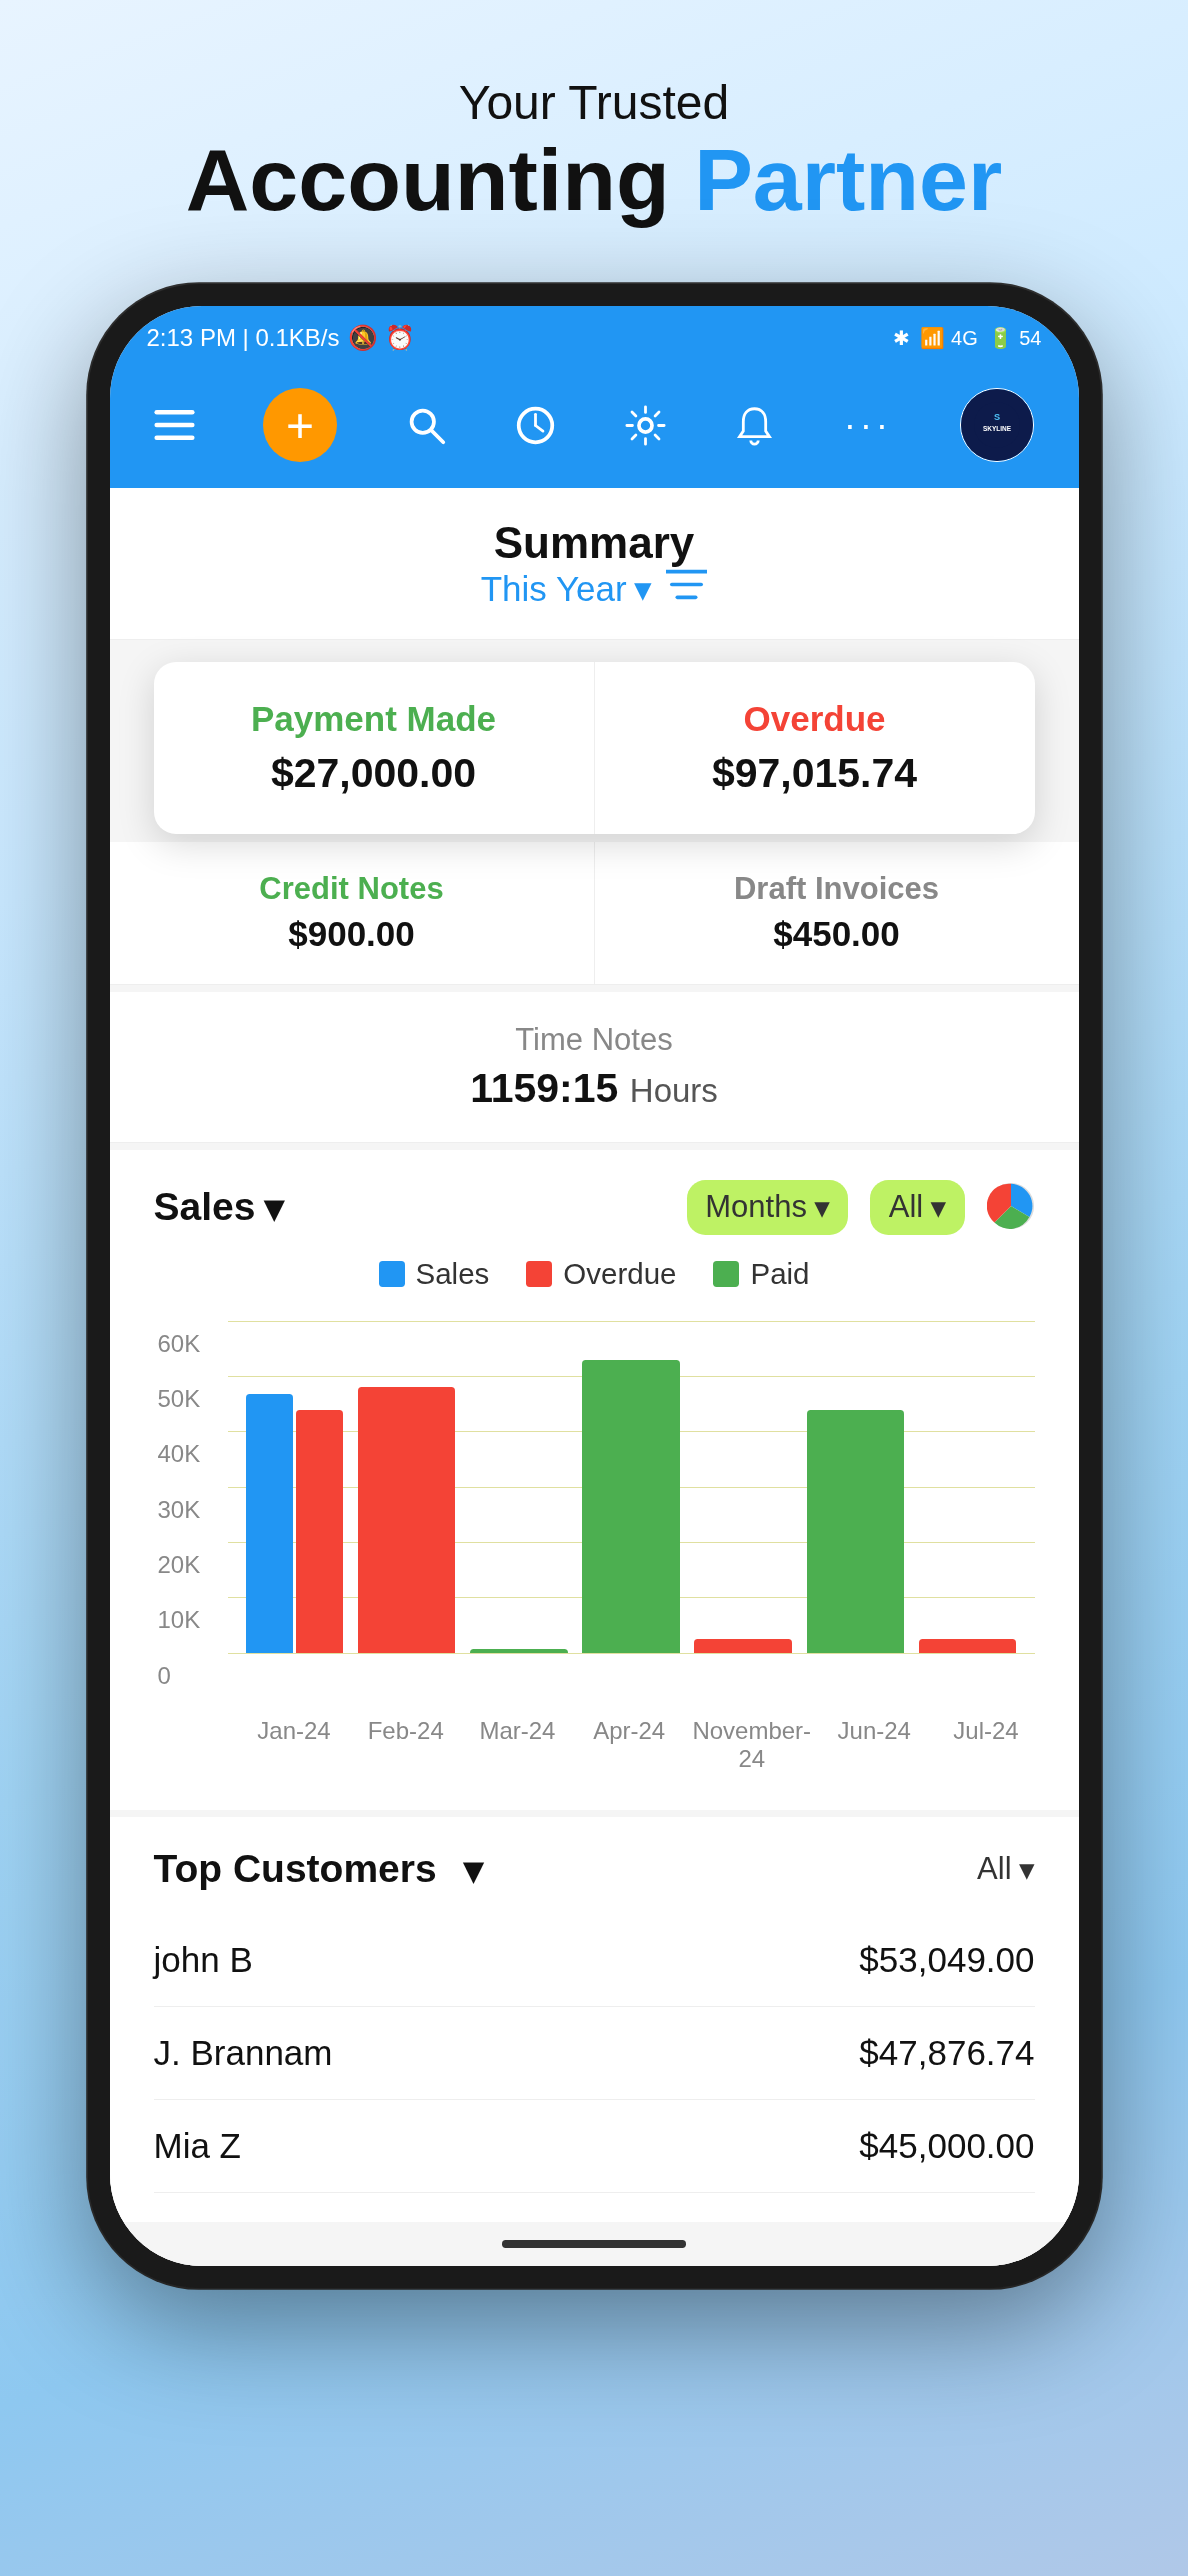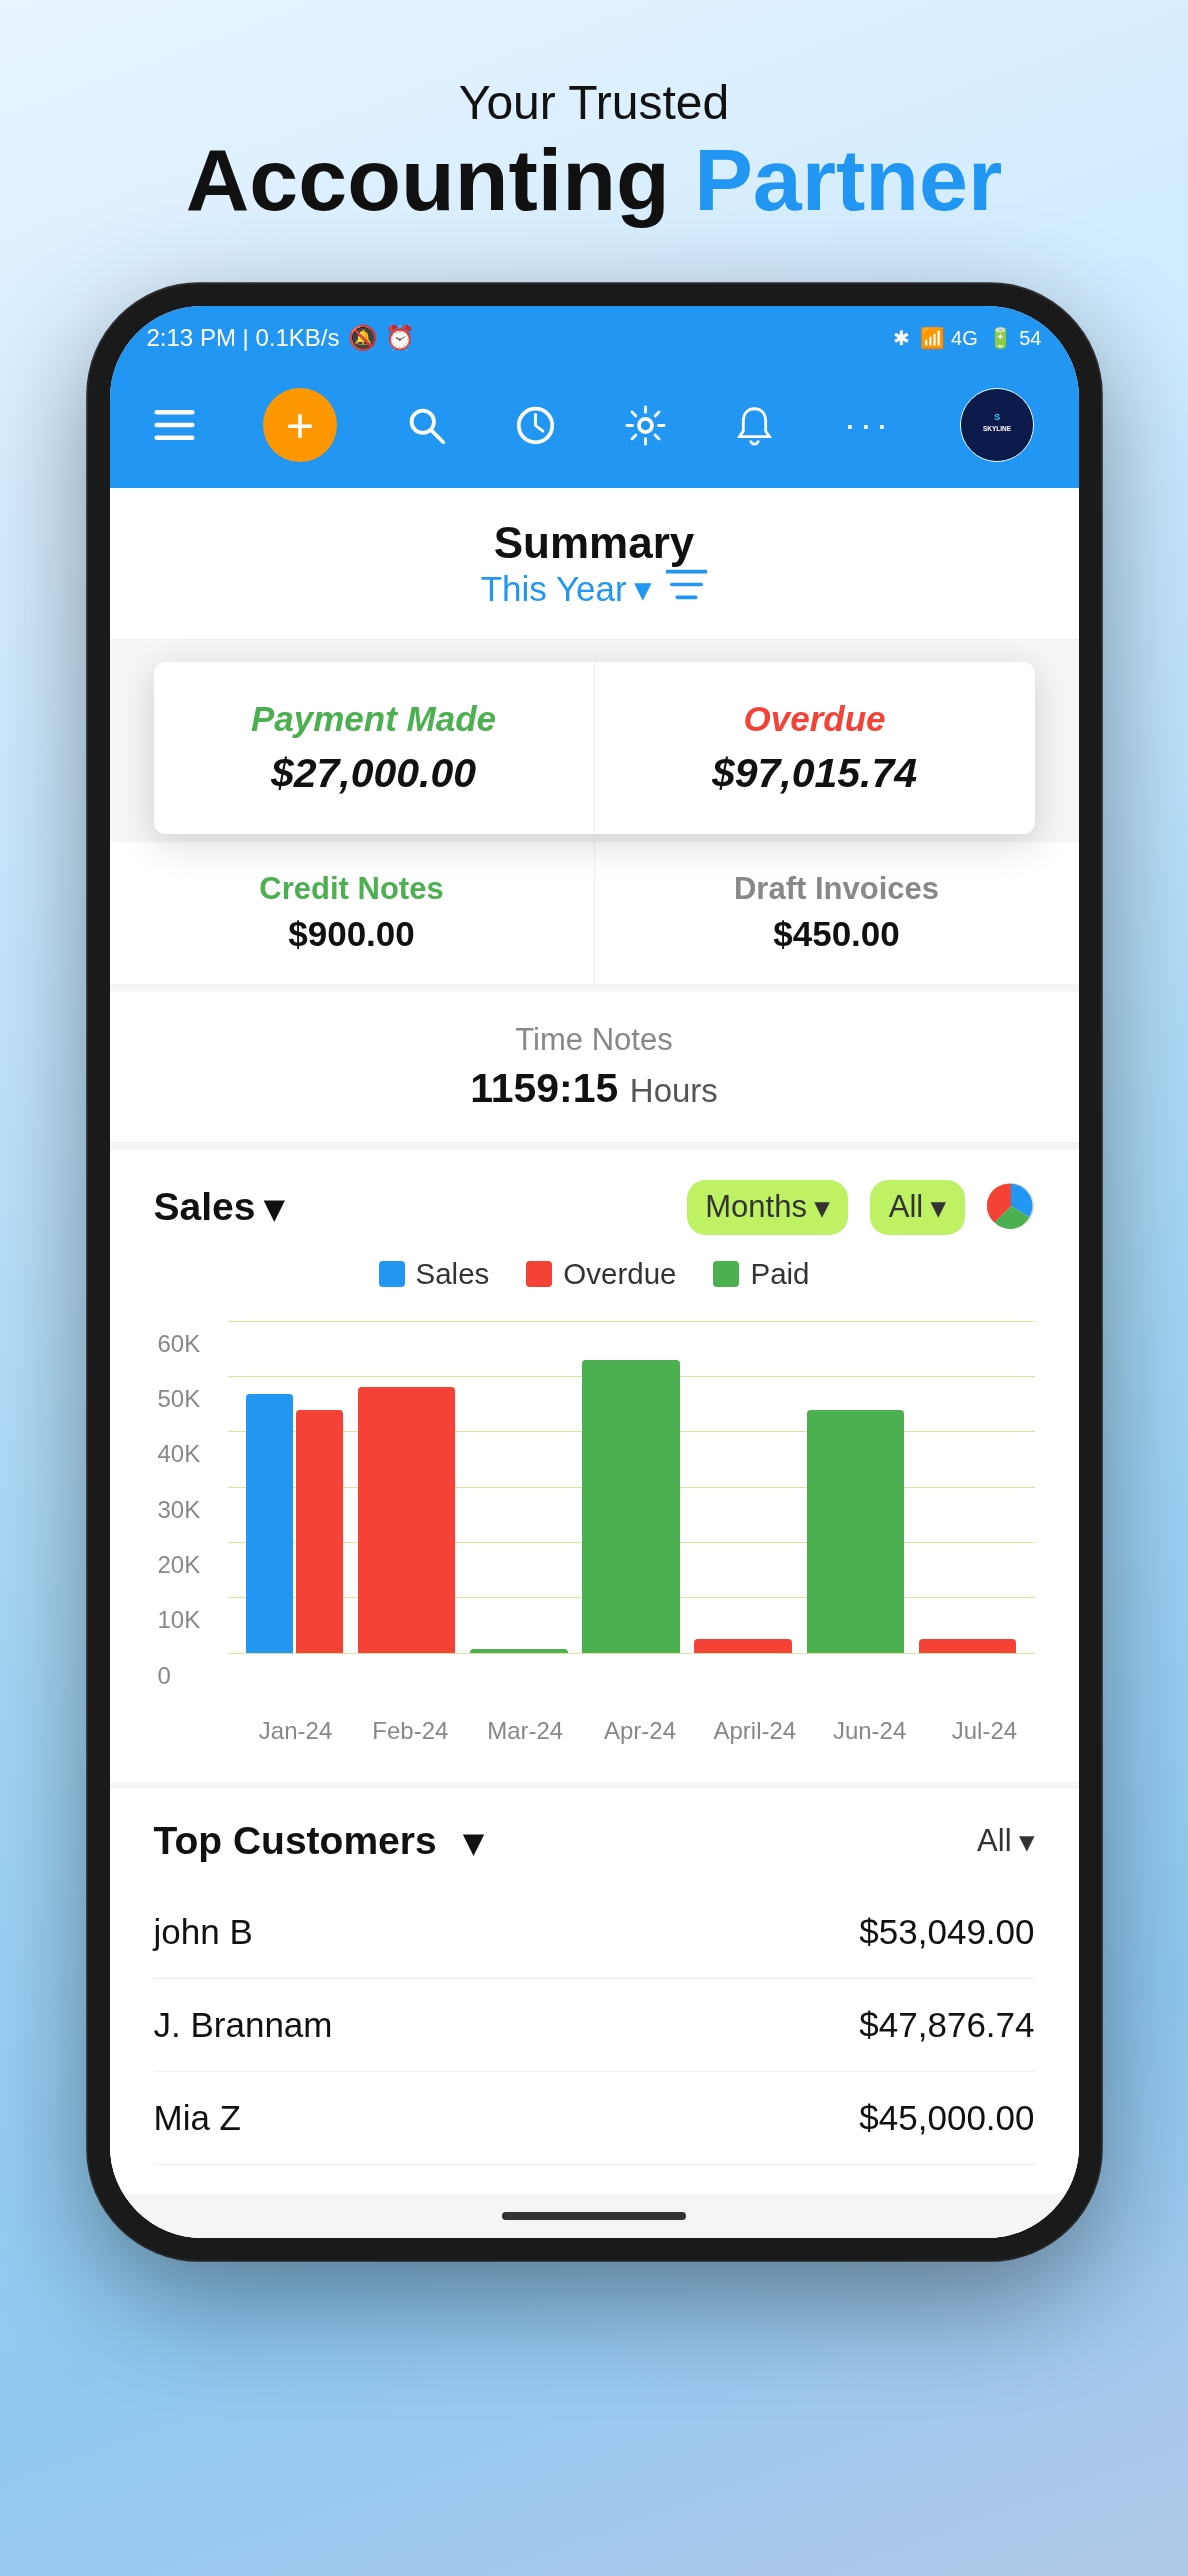--- a/index.html
+++ b/index.html
@@ -165,25 +165,24 @@
     }
 
     
     .payment-card-wrapper {
       padding: 22px 44px 0;
       position: relative;
       z-index: 10;
     }
     .payment-card {
       background: white;
-      border-radius: 12px;
+      border-radius: 22px;
       box-shadow: 0 9.2px 37px rgba(0,0,0,0.15);
       display: flex;
       overflow: hidden;
-      font-style: italic;
     }
     .payment-section {
       flex: 1;
       padding: 37px 37px;
       text-align: center;
     }
     .payment-section + .payment-section {
       border-left: 0.9px solid #eee;
     }
     .payment-label {
@@ -663,21 +662,21 @@
                 <div class="bar red" style="height: 4%;"></div>
               </div>
             </div>
           </div>
 
           <div class="x-labels">
             <div class="x-label">Jan-24</div>
             <div class="x-label">Feb-24</div>
             <div class="x-label">Mar-24</div>
             <div class="x-label">Apr-24</div>
-            <div class="x-label">April-24</div>
+            <div class="x-label">November-24</div>
             <div class="x-label">Jun-24</div>
             <div class="x-label">Jul-24</div>
           </div>
         </div>
 
         <div class="customers-section">
           <div class="customers-header">
             <div class="customers-title">
               <span>Top Customers</span>
               <span>▾</span>

